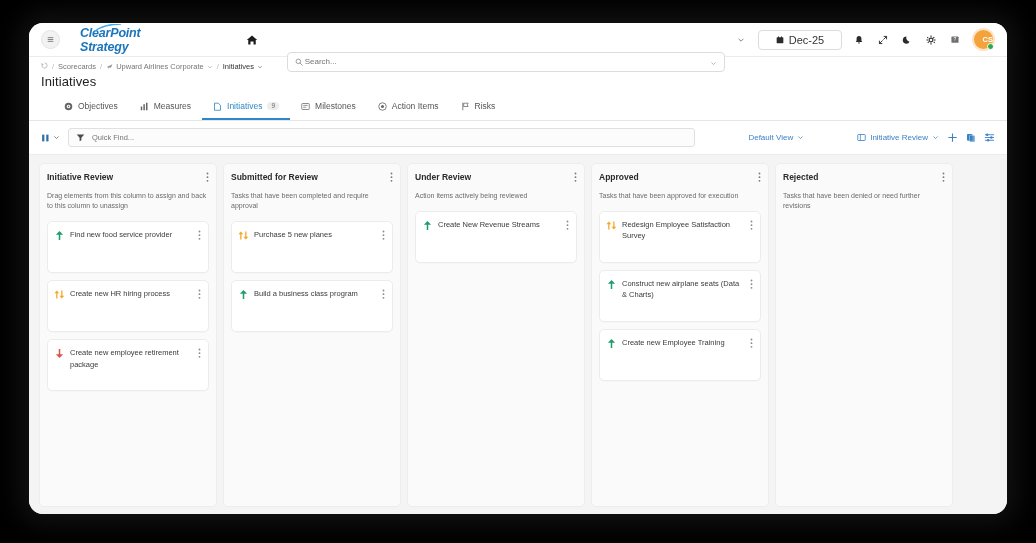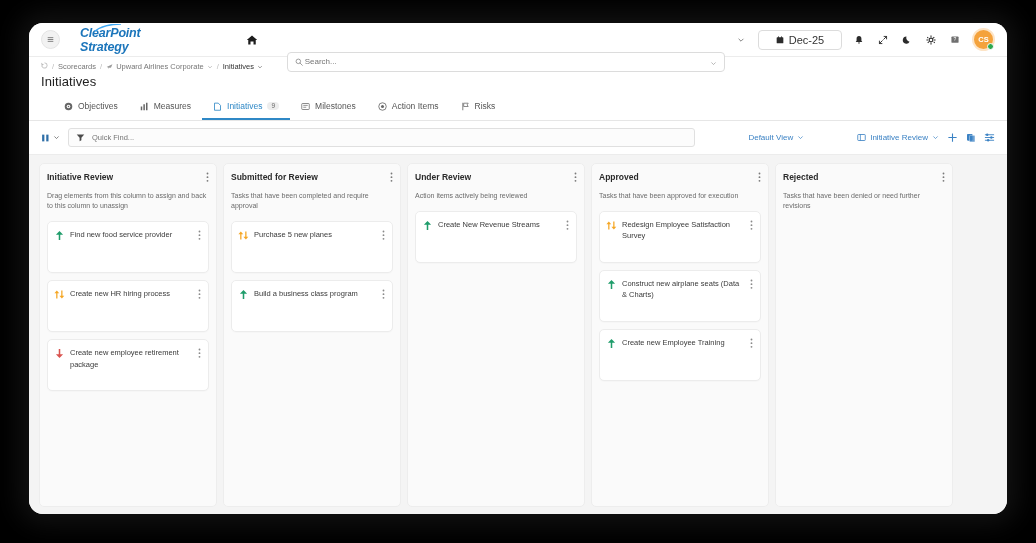--- a/index.html
+++ b/index.html
@@ -28,21 +28,21 @@
   .search-box{margin-left:20px;width:490px;height:18px;border:1px solid #dcdcdc;border-radius:4px;
               display:flex;align-items:center;padding:0 7px;background:#fff;margin-top:44px;}
   .search-box input{border:0;outline:0;font-size:8px;color:#8a8a8a;flex:1;
                     font-family:"Liberation Sans",sans-serif;background:transparent;}
   .search-caret{margin-left:auto;color:#9a9a9a;}
   .topbar-right{margin-left:auto;display:flex;align-items:center;gap:10px;}
   .date-pill{height:18px;min-width:82px;border:1px solid #dcdcdc;border-radius:4px;display:flex;
              align-items:center;justify-content:center;gap:5px;font-size:11px;color:#333;cursor:pointer;}
   .ic-btn{width:14px;height:14px;display:flex;align-items:center;justify-content:center;color:#333;cursor:pointer;}
   .avatar{width:19px;height:19px;border-radius:50%;background:#f4a23c;color:#fff;font-size:7.5px;
-          font-weight:bold;display:flex;align-items:center;justify-content:center;position:relative;
+          font-weight:bold;display:flex;align-items:center;justify-content:flex-end;position:relative;
           border:2px solid #fde4c6;cursor:pointer;}
   .avatar .dot{position:absolute;right:-1px;bottom:-1px;width:5px;height:5px;border-radius:50%;
                background:#2ea84f;border:1px solid #fff;}
 
   
   .crumbbar{background:#fff;padding:5px 12px 0 12px;}
   .crumbs{display:flex;align-items:center;gap:4px;font-size:7.5px;color:#777;}
   .crumbs .sep{color:#bbb;}
   .crumbs .crumb{color:#777;cursor:pointer;display:flex;align-items:center;gap:3px;}
   .crumbs .crumb.active{color:#333;}

